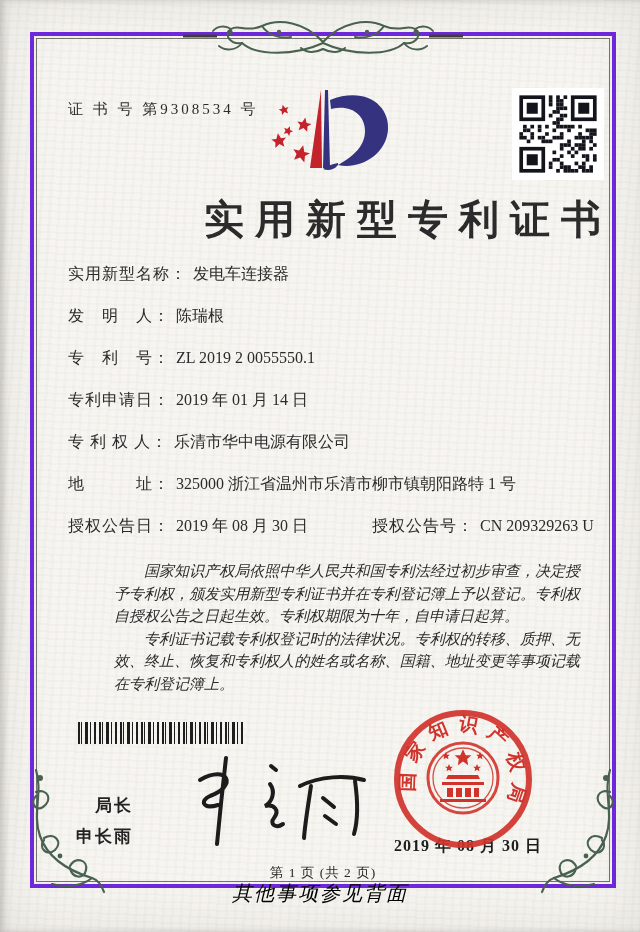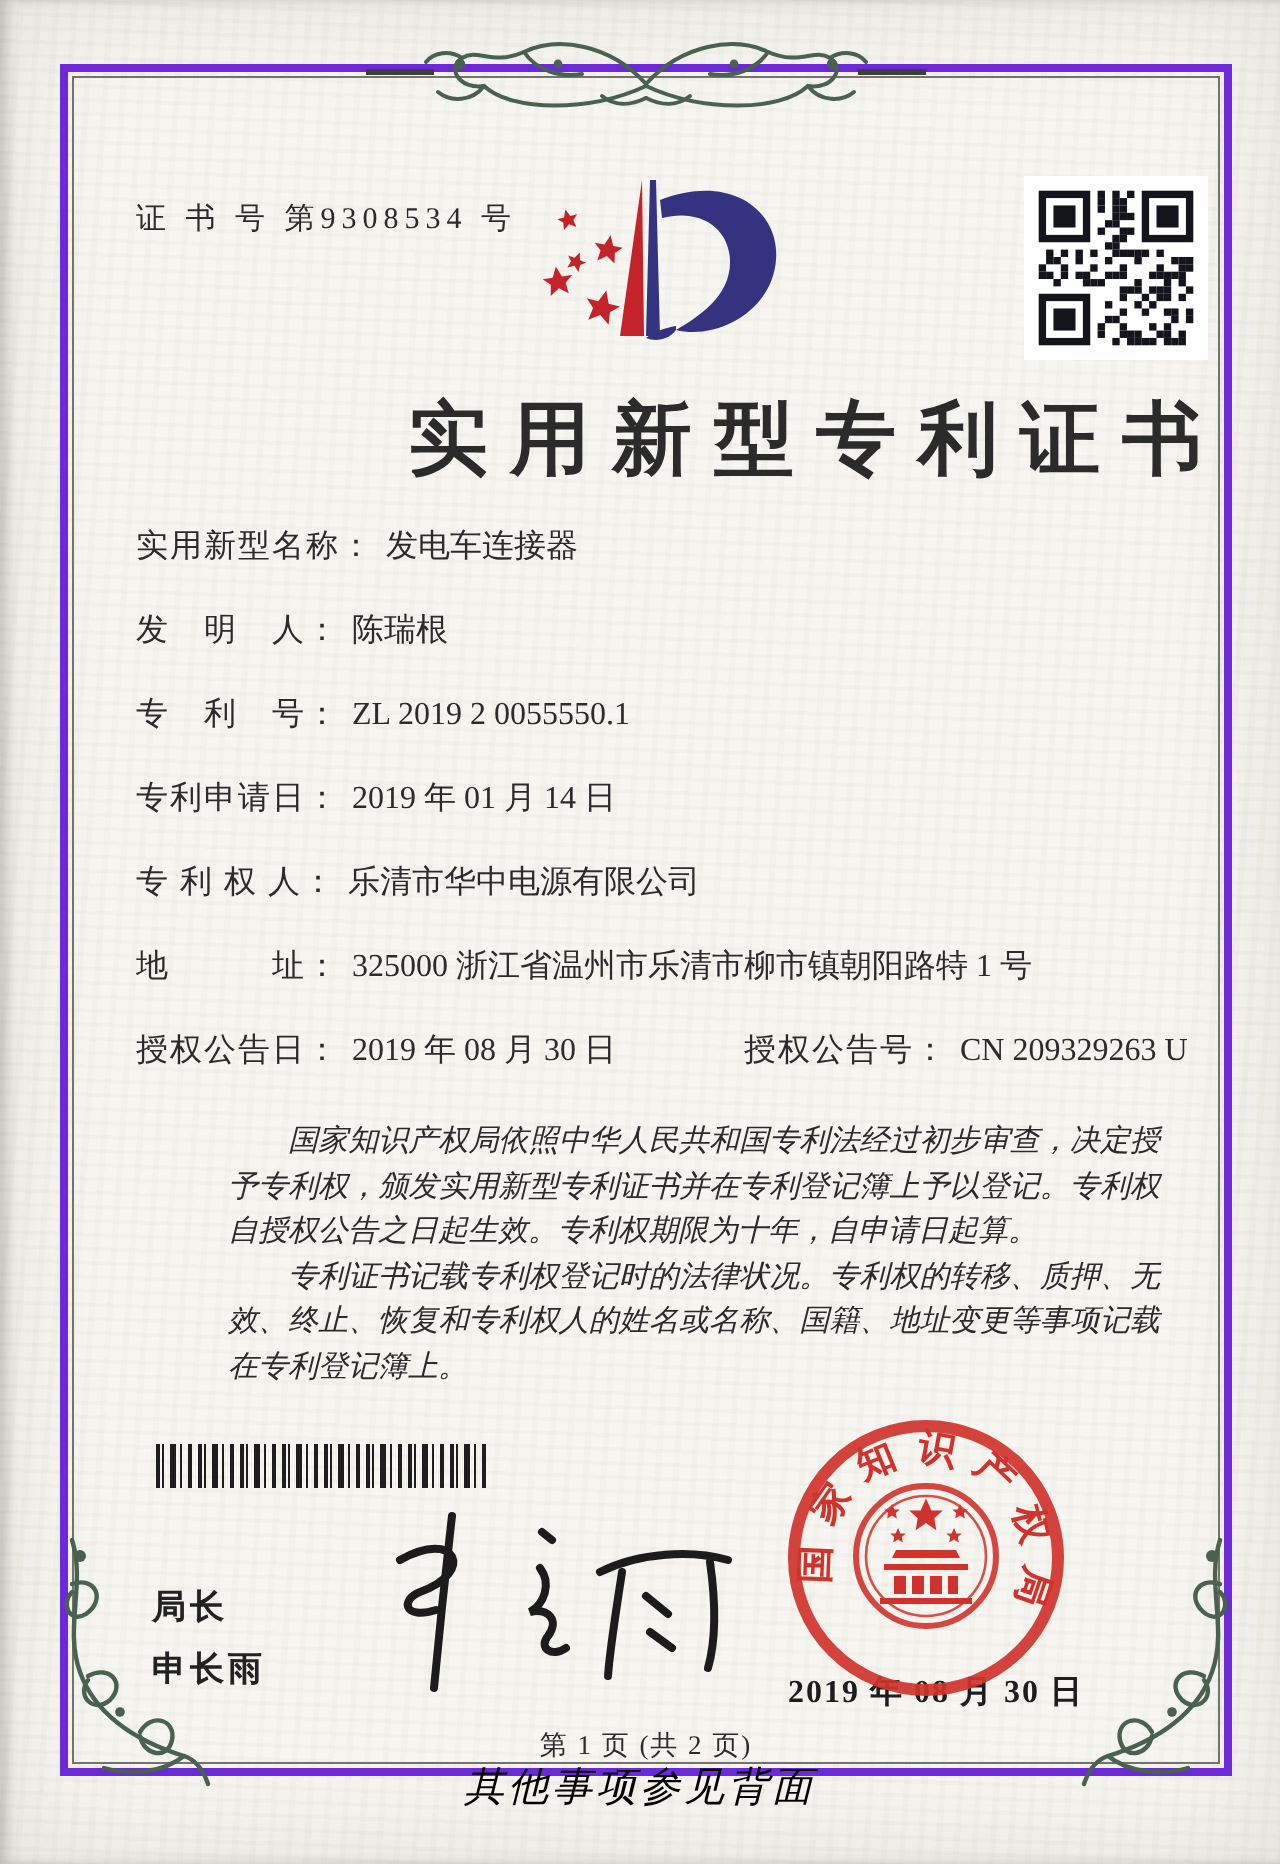--- a/index.html
+++ b/index.html
@@ -30,22 +30,22 @@
   .field-row .val{margin-left:6px;}
   .dual .pair2{margin-left:60px;}
   .body-text{position:absolute;left:36px;right:32px;top:524px;
              font-size:15px;line-height:22.5px;text-align:justify;font-style:italic;margin-left:44px;}
   .body-text p{margin:0;text-indent:2em;}
   .barcode{position:absolute;left:44px;top:686px;width:168px;height:22px;
     background:repeating-linear-gradient(90deg,
       #1e1e1e 0 2px,transparent 2px 3px,#1e1e1e 3px 4px,transparent 4px 7px,
       #1e1e1e 7px 10px,transparent 10px 12px,#1e1e1e 12px 13px,transparent 13px 16px,
       #1e1e1e 16px 18px,transparent 18px 21px);}
-  .signer{position:absolute;left:42px;top:754px;font-family:Liberation Mono, monospace;
-          font-size:17px;font-weight:700;line-height:31px;letter-spacing:2px;color:#222;}
+  .signer{position:absolute;left:42px;top:754px;font-family:Liberation Serif, serif;
+          font-size:17px;font-weight:700;line-height:31px;letter-spacing:2px;color:#222;text-align:right;}
   .signature{position:absolute;left:136px;top:714px;width:210px;height:104px;}
   .seal{position:absolute;left:356px;top:670px;width:146px;height:146px;z-index:3;}
   .seal-date{position:absolute;left:360px;top:800px;width:200px;font-size:16px;font-weight:700;
              letter-spacing:1px;color:#1d1d1d;z-index:2;white-space:nowrap;}
   .page-num{position:absolute;left:0;right:0;bottom:2px;text-align:center;font-size:13.5px;
             letter-spacing:1px;z-index:2;}
   .back-note{position:absolute;left:0;right:0;top:880px;text-align:center;font-size:20px;
              font-style:italic;letter-spacing:2px;color:#000000;}
   .ornament-top{position:absolute;left:50%;transform:translateX(-50%);top:-24px;width:280px;height:50px;}
   .corner{position:absolute;width:86px;height:132px;bottom:-14px;}

